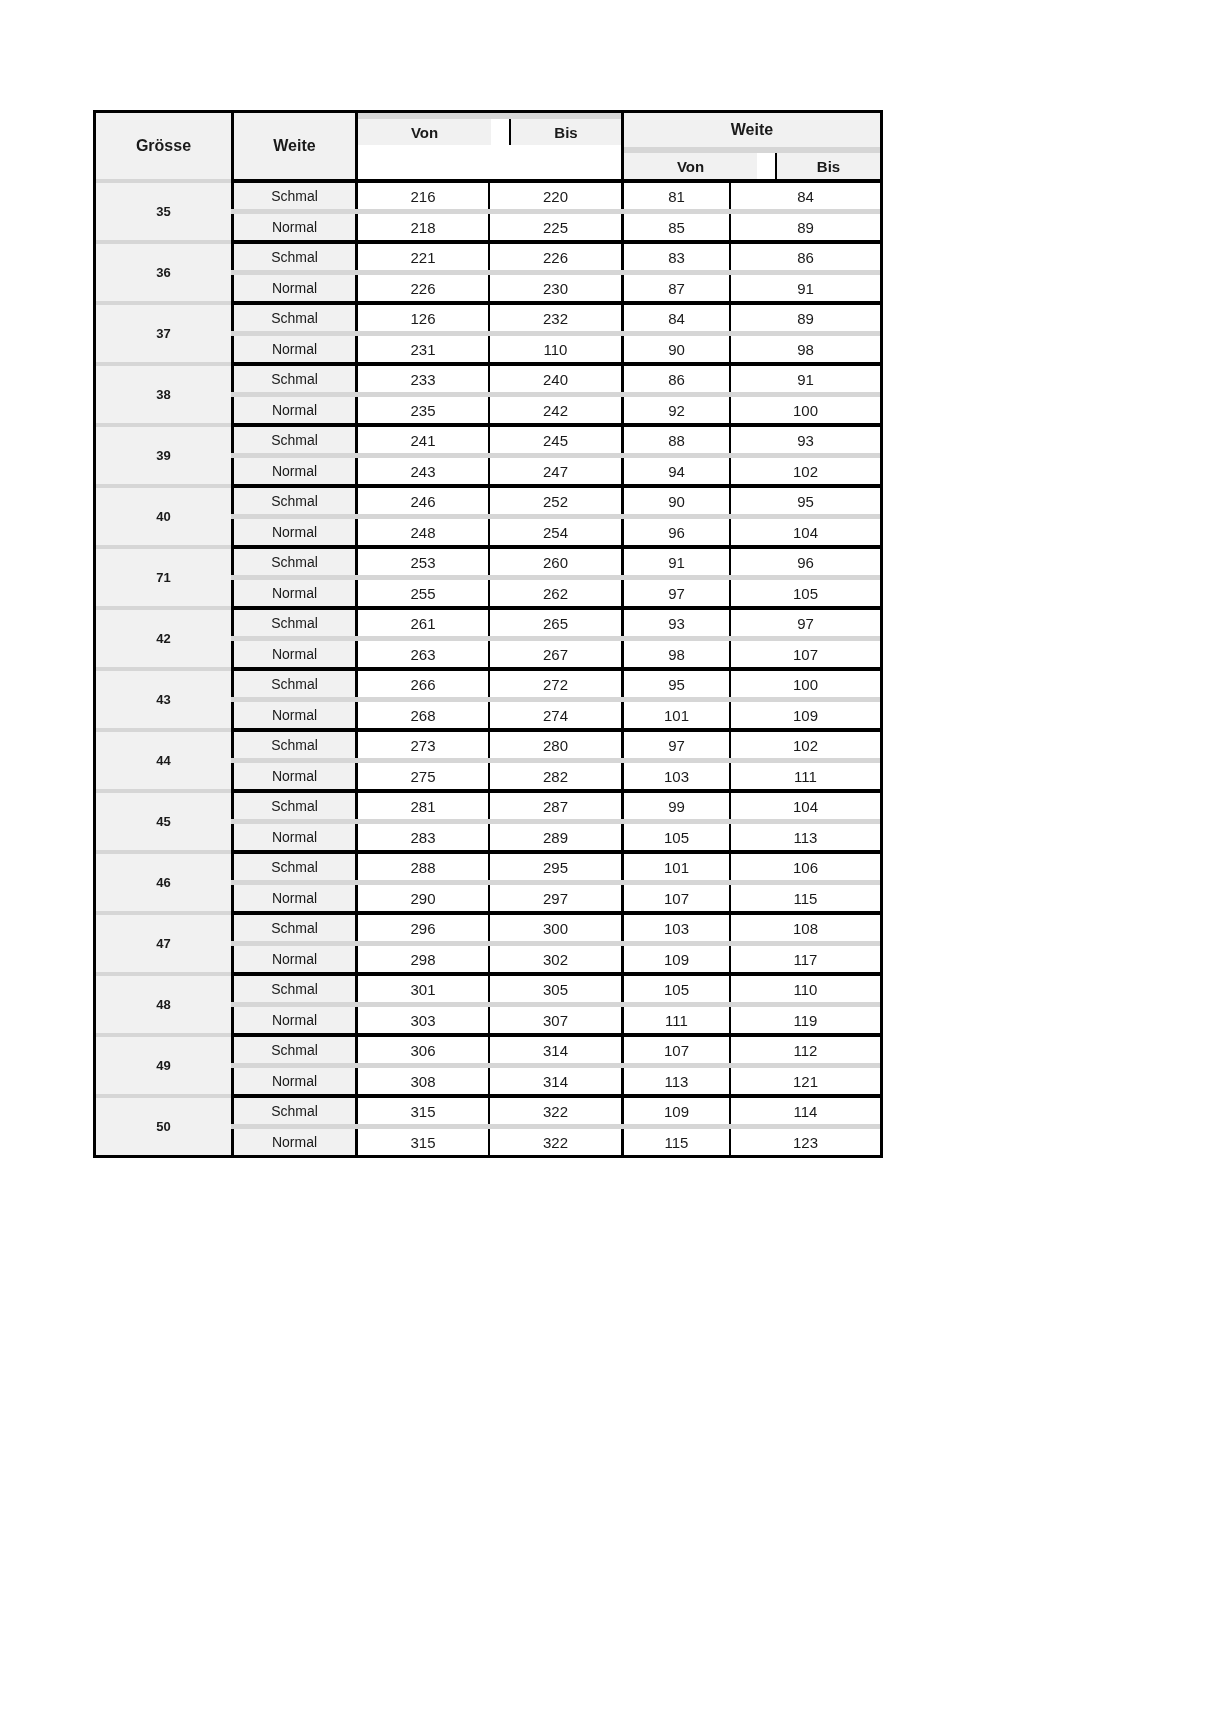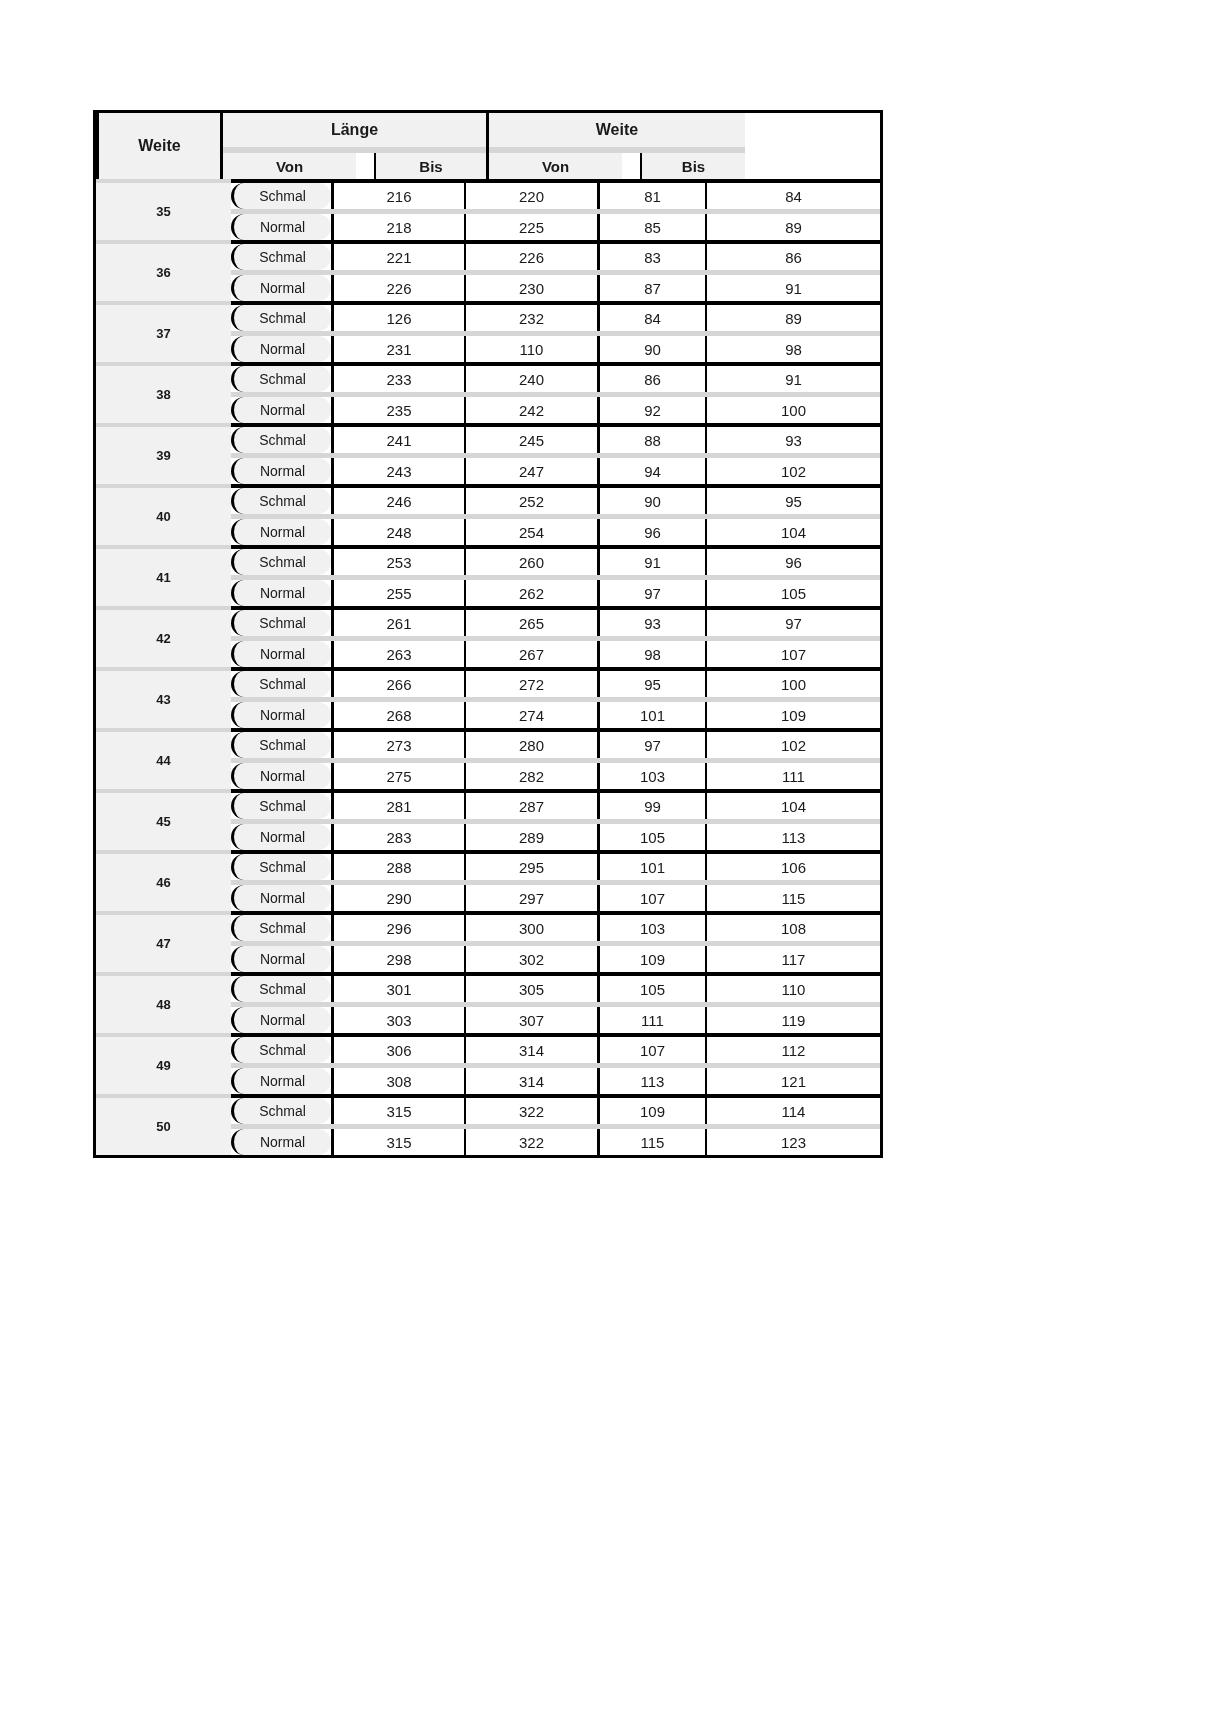--- a/index.html
+++ b/index.html
@@ -59,44 +59,44 @@
   .group-content { display: flex; }
   .g-size-cell {
     width: 135px; background: #f1f1f1;
     display: flex; align-items: center; justify-content: center;
     font-weight: bold; font-size: 13px; color: #1a1a1a;
   }
   .g-right { flex: 1; display: flex; flex-direction: column; }
   .g-row { display: flex; height: 26px; }
   .g-band { height: 5px; background: #d6d6d6; }
   .cell-label {
-    width: 100px; border-left: 3px solid #000;
+    width: 124px; border-left: 3px solid #000;
     background: #f1f1f1;
     display: flex; align-items: center; justify-content: center;
-    font-size: 14px; color: #1a1a1a; border-radius: 13px;
+    font-size: 14px; color: #1a1a1a;
   }
   .cell-num {
     display: flex; align-items: center; justify-content: center;
     background: #ffffff; font-size: 15px; color: #1a1a1a;
   }
   .cell-lv { width: 133px; border-left: 3px solid #000; }
   .cell-lb { width: 133px; border-left: 2px solid #000; }
   .cell-wv { width: 108px; border-left: 3px solid #000; }
   .cell-wb { flex: 1; border-left: 2px solid #000; }
 </style>
 </head>
 <body>
 
 <div class="page">
   <div class="size-table">
 
     <div class="thead">
+      <div class="h-cell h-groesse">Grösse</div>
       <div class="h-cell h-weite-col">Weite</div>
       <div class="h-section h-laenge-sec">
-        <div class="h-sec-label">Länge</div>
         <div class="h-sec-band"></div>
         <div class="h-vonbis">
           <div class="h-vb-cell first">Von</div>
           <div class="h-vb-cell second">Bis</div>
         </div>
       </div>
       <div class="h-section h-weite-sec">
         <div class="h-sec-label">Weite</div>
         <div class="h-sec-band"></div>
         <div class="h-vonbis">
@@ -268,21 +268,21 @@
       </div>
     </div>
   </div>
 
   <div>
     <div class="group-divider">
       <div class="gd-left"></div>
       <div class="gd-right"></div>
     </div>
     <div class="group-content">
-      <div class="g-size-cell">41</div>
+      <div class="g-size-cell">71</div>
       <div class="g-right">
         <div class="g-row">
           <div class="cell-label">Schmal</div>
           <div class="cell-num cell-lv">253</div>
           <div class="cell-num cell-lb">260</div>
           <div class="cell-num cell-wv">91</div>
           <div class="cell-num cell-wb">96</div>
         </div>
         <div class="g-band"></div>
         <div class="g-row">

